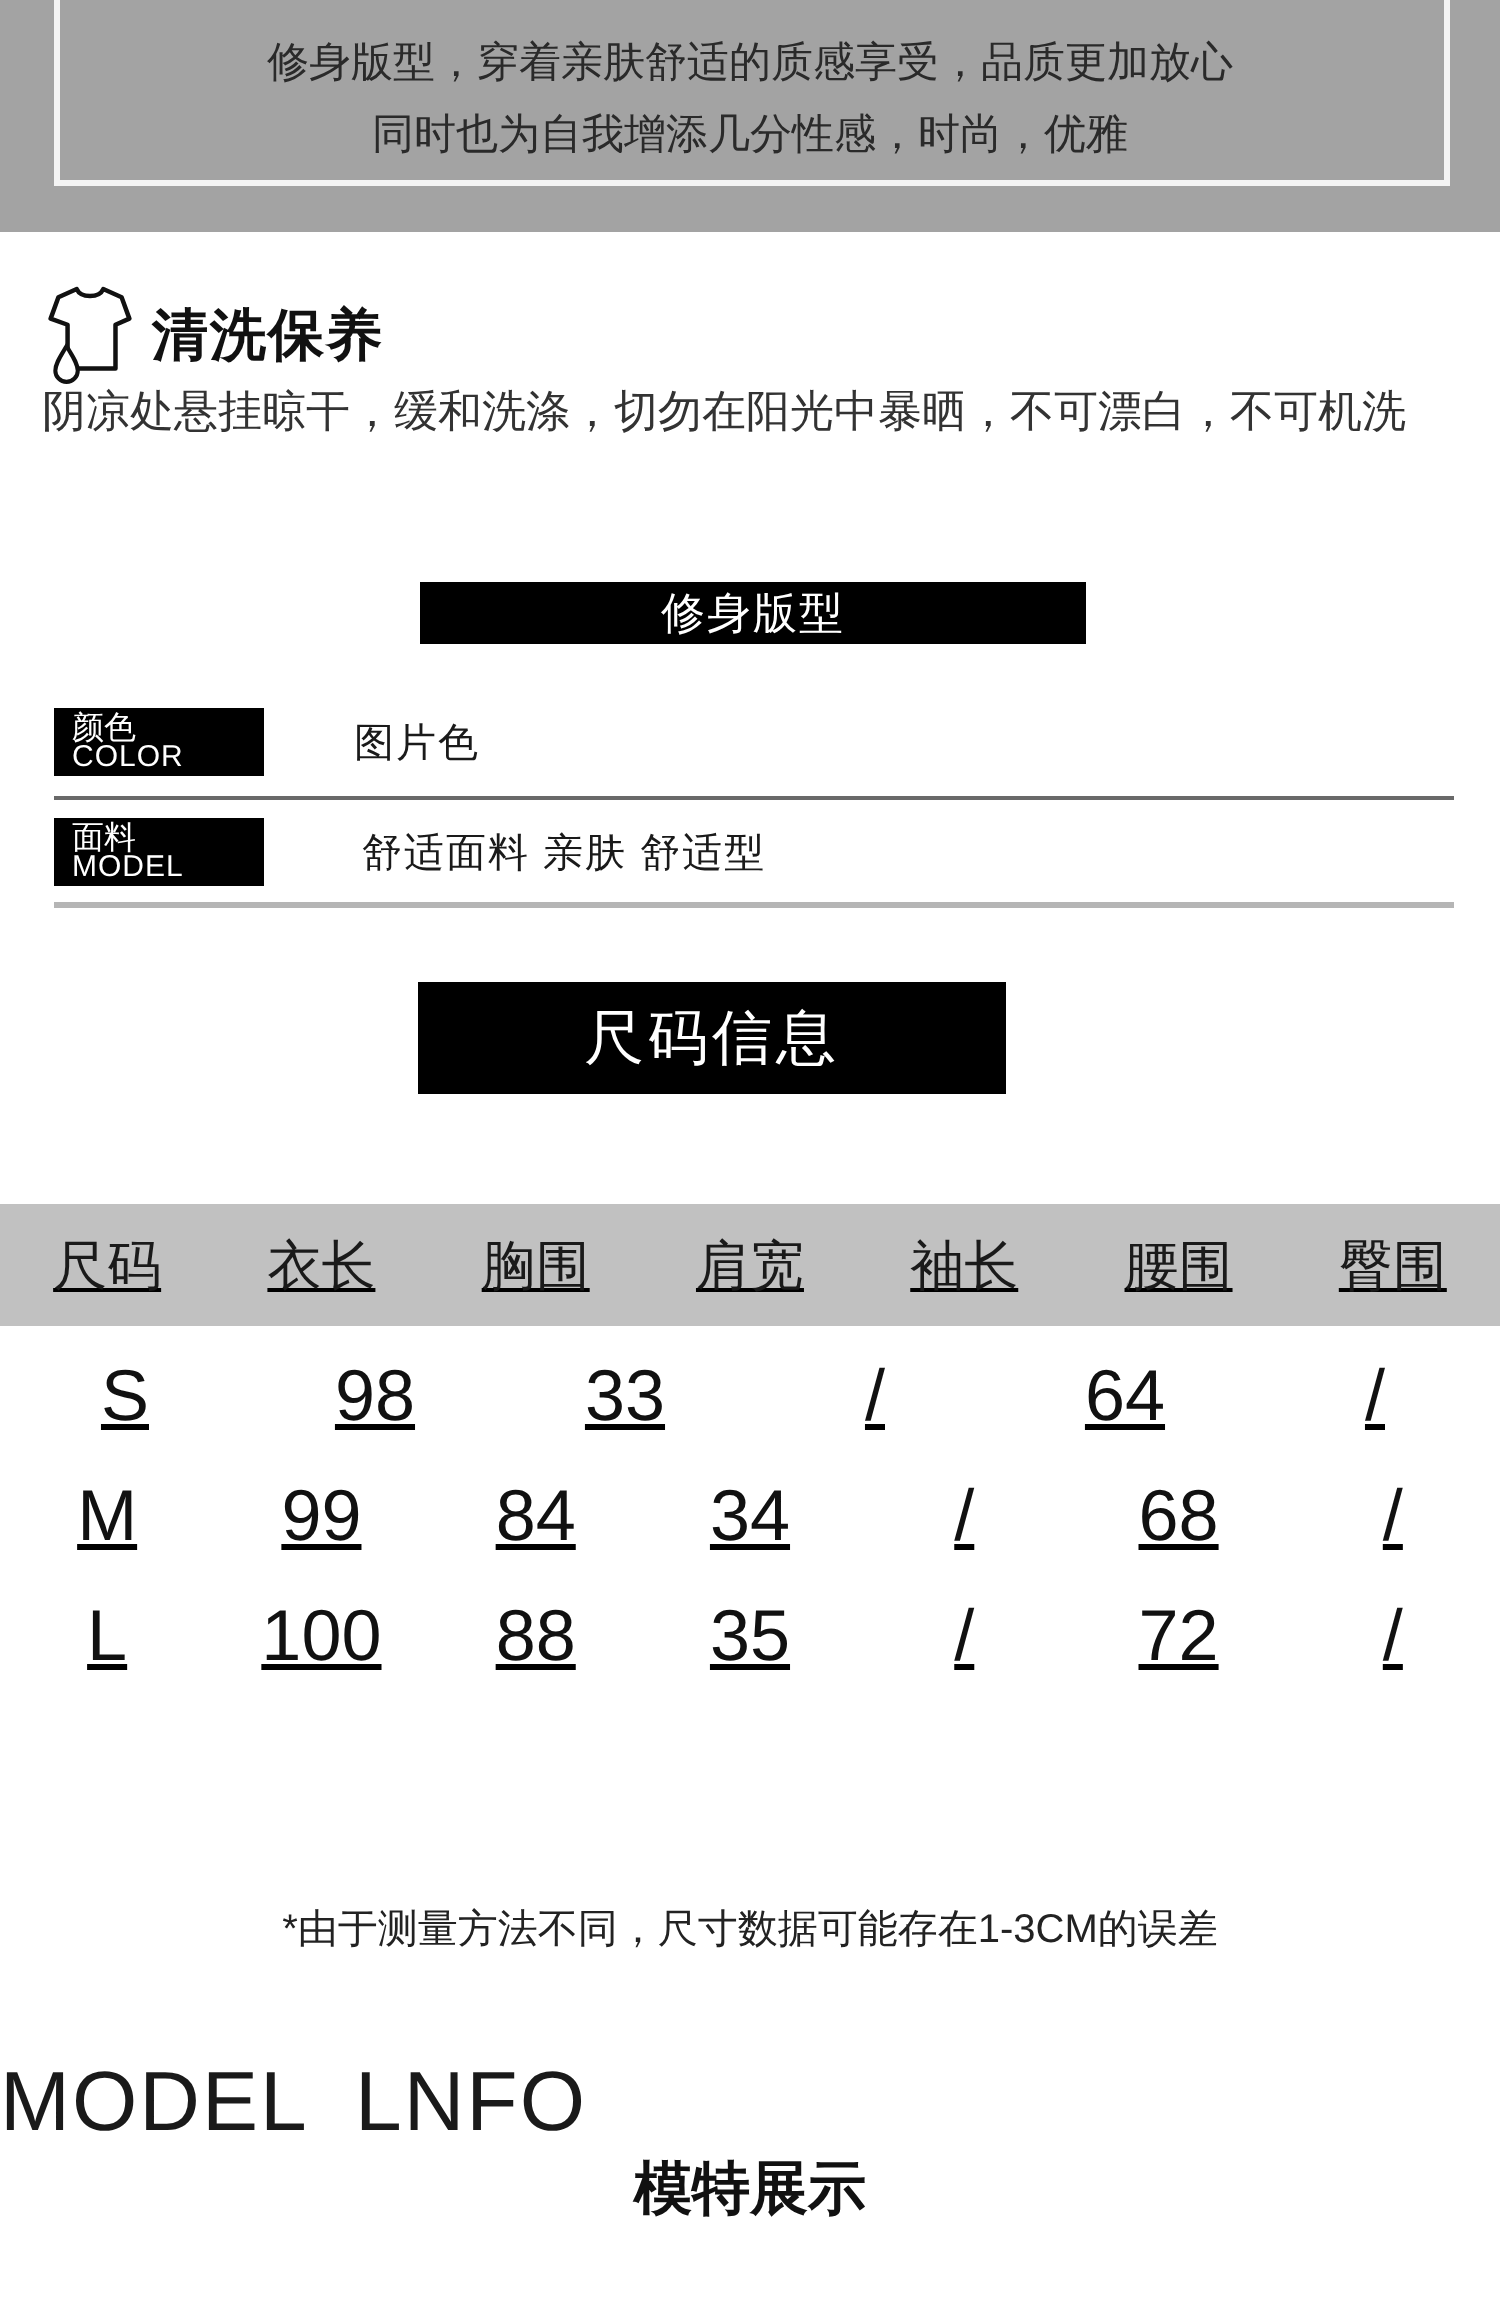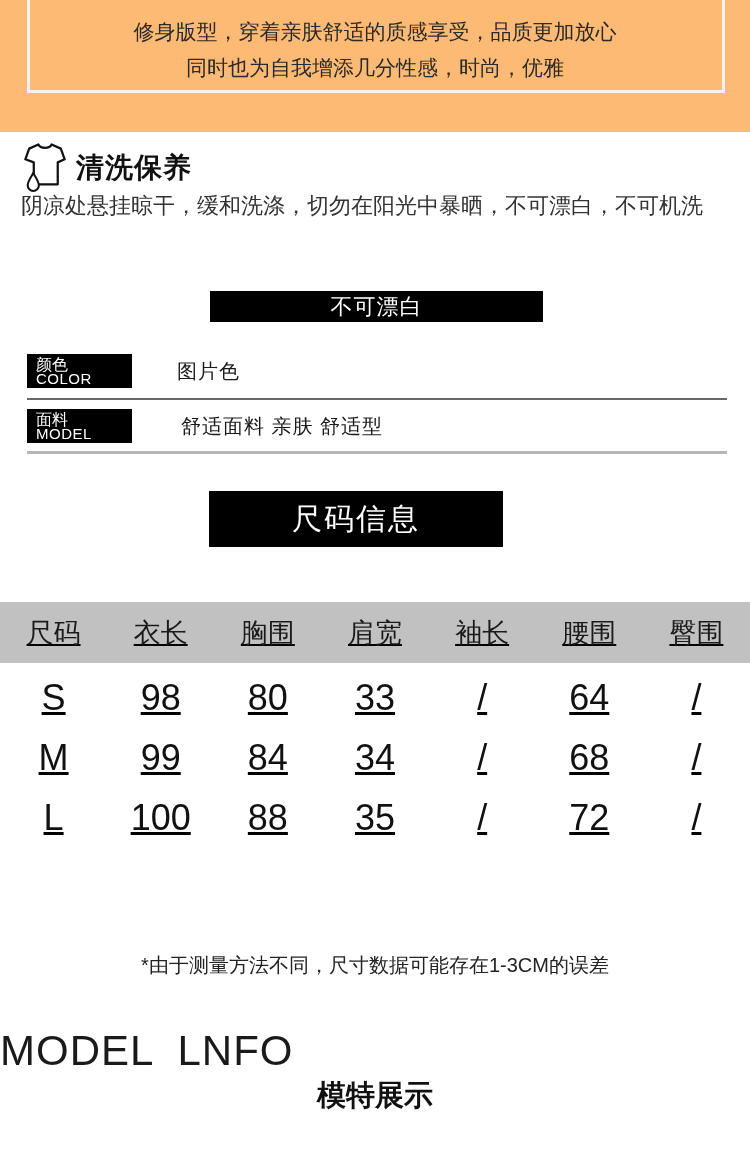--- a/index.html
+++ b/index.html
@@ -1,20 +1,20 @@
 <!DOCTYPE html>
 <html><head>
 <meta charset="utf-8">
 <style>
   html,body{margin:0;padding:0;background:#fff;}
   .page{position:relative;width:750px;height:1149px;background:#ffffff;overflow:hidden;
         font-family:"Liberation Sans","DejaVu Sans",sans-serif;}
 
   
-  .hero{position:absolute;left:0;top:0;width:750px;height:132px;background:#fdba74;}
+  .hero{position:absolute;left:0;top:0;width:750px;height:116px;background:#a3a3a3;}
   .hero-frame{position:absolute;left:27px;top:-6px;width:692px;height:96px;
               border:3px solid #f4f4f4;border-top:none;}
   .hero-text{position:absolute;left:0;top:14px;width:100%;text-align:center;
              font-size:21px;line-height:36px;color:#2a2a2a;}
 
   
   .care-icon{position:absolute;left:24px;top:143px;width:42px;height:52px;}
   .care-title{position:absolute;left:76px;top:152px;font-size:28px;line-height:32px;
               font-weight:bold;color:#111;letter-spacing:1px;}
   .care-body{position:absolute;left:21px;top:193px;width:720px;font-size:22px;
@@ -70,21 +70,21 @@
     </div>
   </div>
 
   <svg class="care-icon" viewBox="0 0 41 51">
     <path d="M14 1.5 L5 5.5 L1.2 16 L9.5 19 L9.5 40.5 L33 40.5 L33 19 L39.8 16 L36 5.5 L27 1.5 C25 6 16 6 14 1.5 Z" fill="#ffffff" stroke="#111111" stroke-width="2.2" stroke-linejoin="round"></path>
     <path d="M9 29.5 C6 34.5 3.5 38 3.5 41.5 A5.5 5.5 0 0 0 14.5 41.5 C14.5 38 12 34.5 9 29.5 Z" fill="#ffffff" stroke="#111111" stroke-width="2"></path>
   </svg>
   <div class="care-title">清洗保养</div>
   <div class="care-body">阴凉处悬挂晾干，缓和洗涤，切勿在阳光中暴晒，不可漂白，不可机洗</div>
 
-  <div class="banner banner-product">不可漂白</div>
+  <div class="banner banner-product">修身版型</div>
 
   <div class="chip chip-color">
     <span class="cn">颜色</span>
     <span class="en">COLOR</span>
   </div>
   <div class="info-value value-color">图片色</div>
   <div class="divider divider-1"></div>
 
   <div class="chip chip-fabric">
     <span class="cn">面料</span>
@@ -101,21 +101,20 @@
       <div class="cell">衣长</div>
       <div class="cell">胸围</div>
       <div class="cell">肩宽</div>
       <div class="cell">袖长</div>
       <div class="cell">腰围</div>
       <div class="cell">臀围</div>
     </div>
     <div class="trow trow-first">
       <div class="cell">S</div>
       <div class="cell">98</div>
-      <div class="cell">80</div>
       <div class="cell">33</div>
       <div class="cell">/</div>
       <div class="cell">64</div>
       <div class="cell">/</div>
     </div>
     <div class="trow">
       <div class="cell">M</div>
       <div class="cell">99</div>
       <div class="cell">84</div>
       <div class="cell">34</div>

